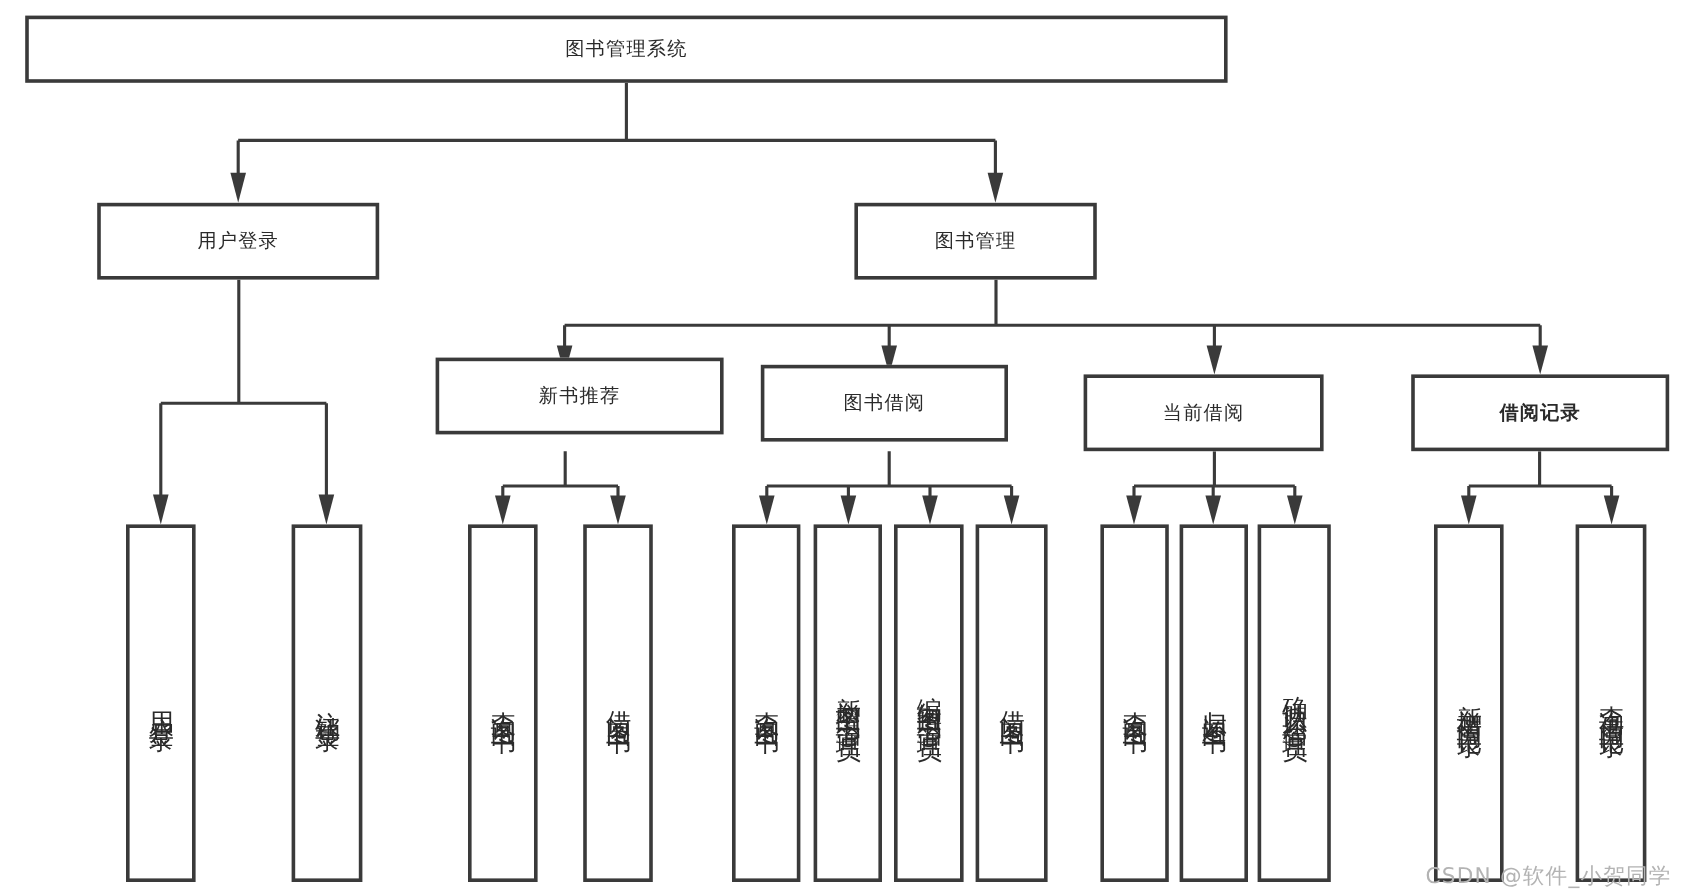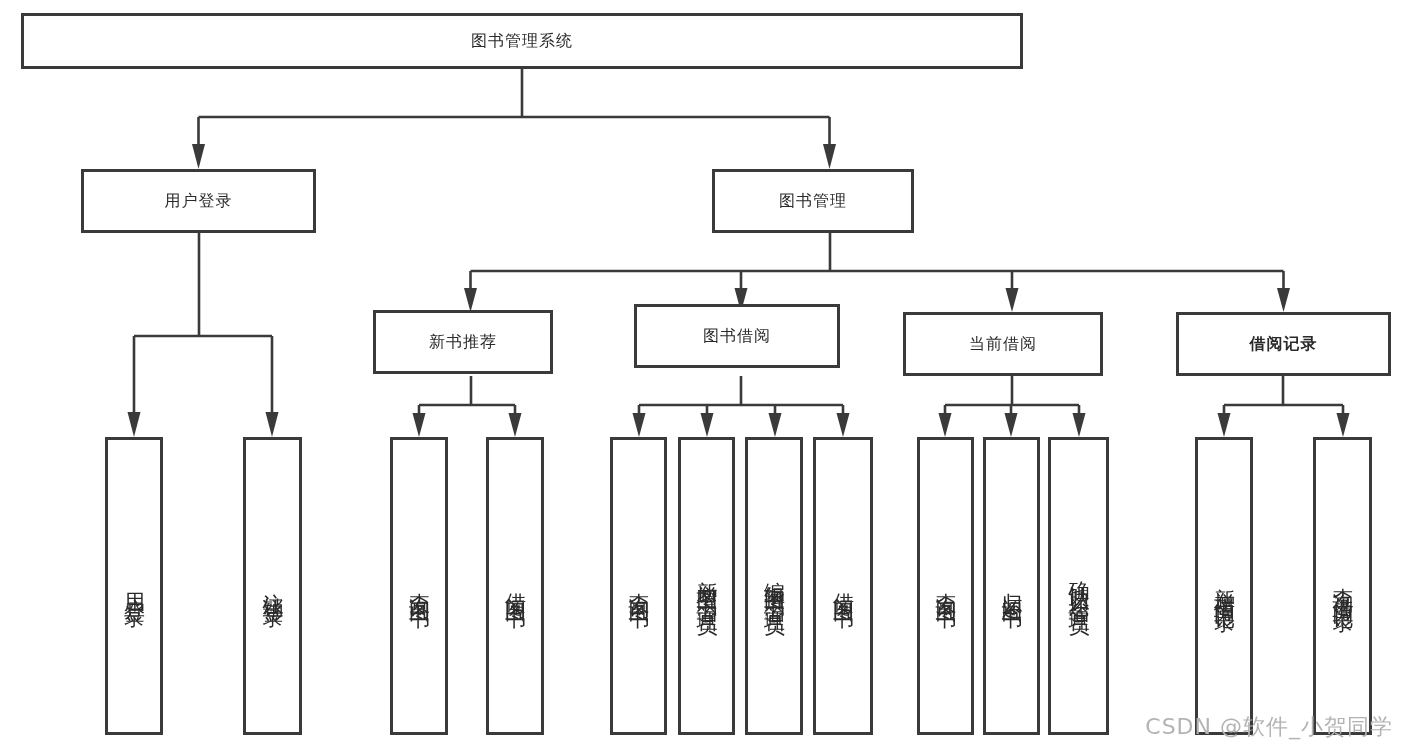--- a/index.html
+++ b/index.html
@@ -45,21 +45,21 @@
     font-weight: 500;
     writing-mode: vertical-rl;
     letter-spacing: 5px;
     line-height: 1;
     text-align: center;
   }
   .watermark {
     position: absolute;
     right: 12px;
     bottom: 5px;
-    font-size: 22px;
+    font-size: 18px;
     color: #b3b3b3;
     letter-spacing: 1px;
     white-space: nowrap;
     pointer-events: none;
   }
 </style>
 </head>
 <body>
 
 <div id="stage">
@@ -109,21 +109,21 @@
       <polygon points="1217.5,413 1230.5,413 1224,437"></polygon>
       <polygon points="1336.5,413 1349.5,413 1343,437"></polygon>
     </g>
   </svg>
 
   <div class="box" style="left:21px; top:13px; width:1002px; height:56px;">图书管理系统</div>
 
   <div class="box" style="left:81px; top:169px; width:235px; height:64px;">用户登录</div>
   <div class="box" style="left:712px; top:169px; width:202px; height:64px;">图书管理</div>
 
-  <div class="box" style="left:363px; top:310px; width:180px; height:64px;margin-left:10px;">新书推荐</div>
+  <div class="box" style="left:363px; top:298px; width:240px; height:64px;">新书推荐</div>
   <div class="box" style="left:634px; top:304px; width:206px; height:64px;">图书借阅</div>
   <div class="box" style="left:903px; top:312px; width:200px; height:64px;">当前借阅</div>
   <div class="box" style="left:1176px; top:312px; width:215px; height:64px;font-weight:bold;">借阅记录</div>
 
   <div class="vbox" style="left:105px; width:58px;">用户登录</div>
   <div class="vbox" style="left:243px; width:59px;">注销登录</div>
 
   <div class="vbox" style="left:390px; width:58px;">查询图书</div>
   <div class="vbox" style="left:486px; width:58px;">借阅图书</div>
 

